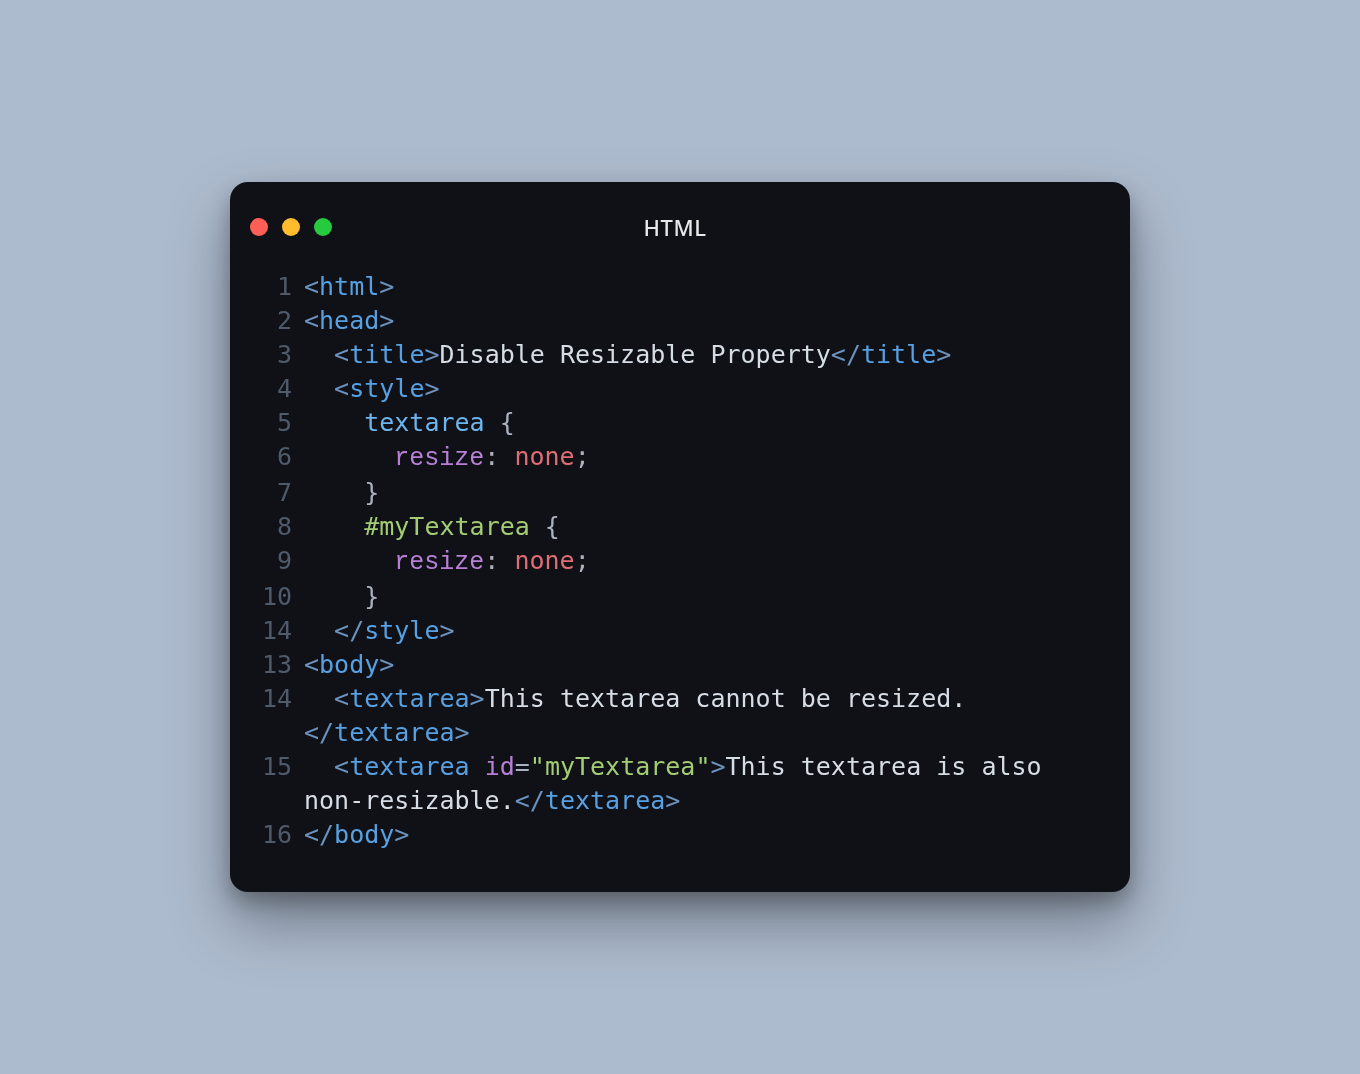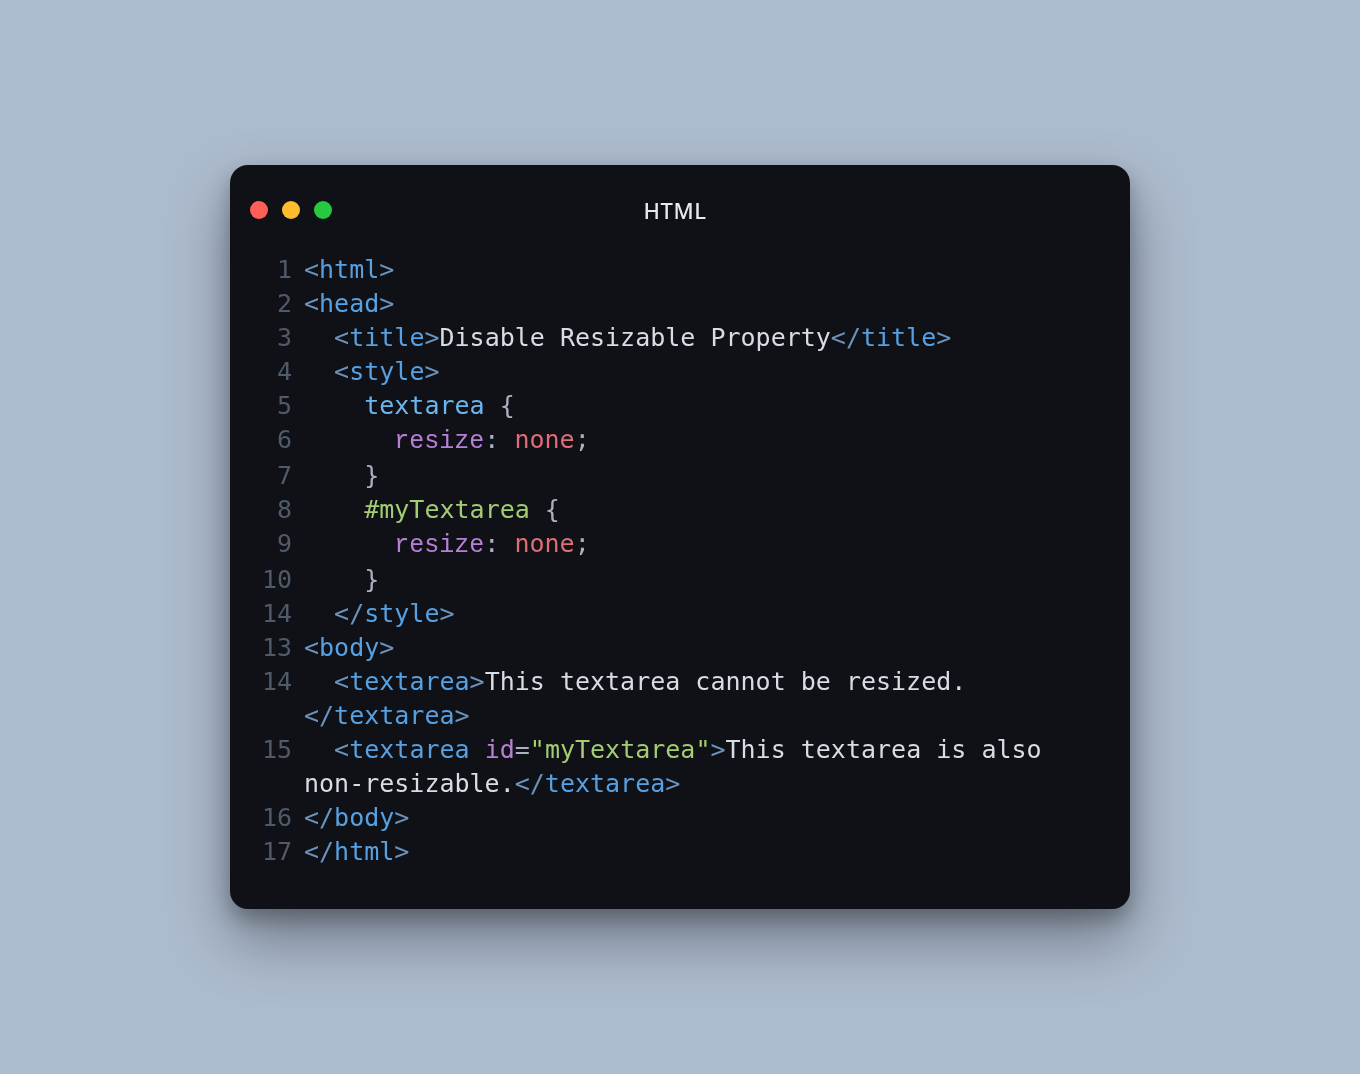--- a/index.html
+++ b/index.html
@@ -148,18 +148,14 @@
         <span class="txt"><span class="c-plain">  </span><span class="c-pun">&lt;</span><span class="c-tag">textarea</span><span class="c-pun">&gt;</span><span class="c-plain">This textarea cannot be resized.</span><span class="c-pun">&lt;/</span><span class="c-tag">textarea</span><span class="c-pun">&gt;</span></span>
       </div>
       <div class="row">
         <span class="ln">15</span>
         <span class="txt"><span class="c-plain">  </span><span class="c-pun">&lt;</span><span class="c-tag">textarea</span><span class="c-plain"> </span><span class="c-attr">id</span><span class="c-punp">=</span><span class="c-str">"myTextarea"</span><span class="c-pun">&gt;</span><span class="c-plain">This textarea is also non-resizable.</span><span class="c-pun">&lt;/</span><span class="c-tag">textarea</span><span class="c-pun">&gt;</span></span>
       </div>
       <div class="row">
         <span class="ln">16</span>
         <span class="txt"><span class="c-pun">&lt;/</span><span class="c-tag">body</span><span class="c-pun">&gt;</span></span>
       </div>
-      <div class="row">
-        <span class="ln">17</span>
-        <span class="txt"><span class="c-pun">&lt;/</span><span class="c-tag">html</span><span class="c-pun">&gt;</span></span>
-      </div>
     </div>
 </div>
 
 </body></html>

